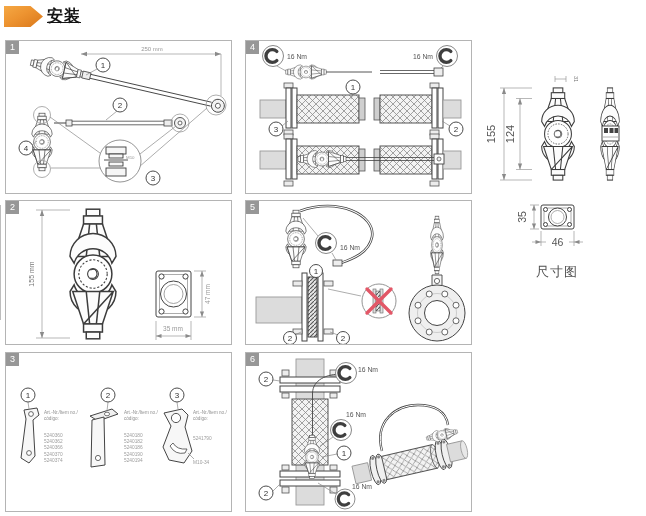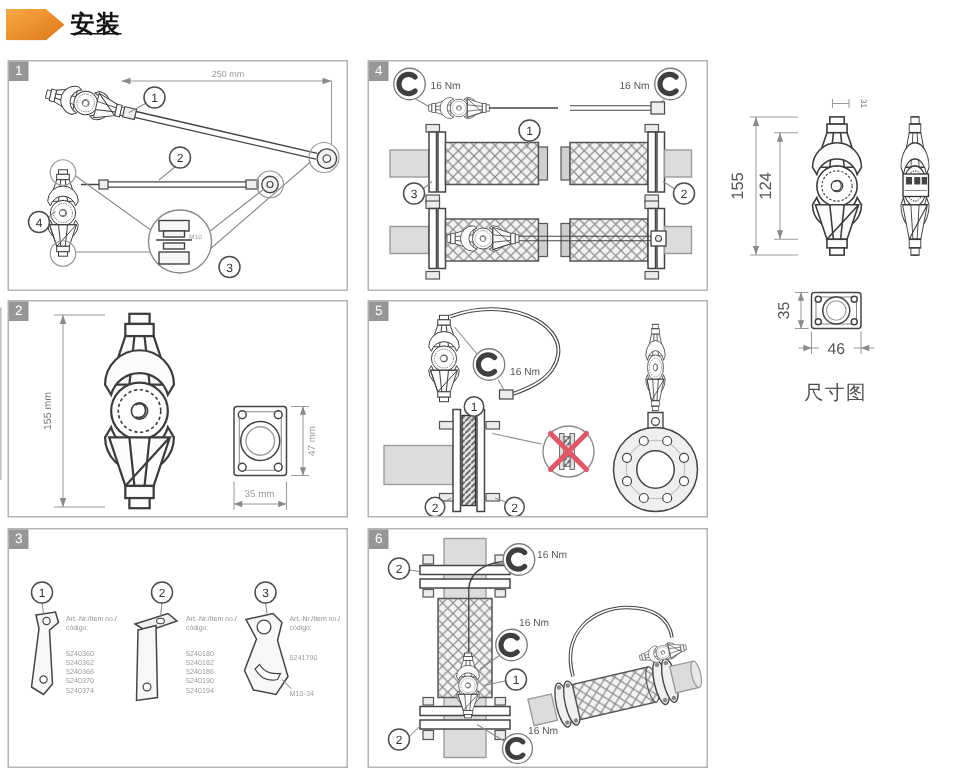--- a/index.html
+++ b/index.html
@@ -4,21 +4,21 @@
 <style>
   html,body{margin:0;padding:0;background:#fff;}
   #root{position:relative;width:646px;height:516px;background:#fff;font-family:"Liberation Sans",sans-serif;overflow:hidden;}
   .hdr-arrow{position:absolute;left:4px;top:6px;width:39px;height:21px;
     background:linear-gradient(150deg,#f5a844 0%,#ed9330 45%,#d9771a 100%);
     clip-path:polygon(0 0,68% 0,100% 50%,68% 100%,0 100%);}
   .hdr-title{position:absolute;left:47px;top:6px;font-size:16px;font-weight:700;color:#141414;letter-spacing:1px;text-decoration:underline;}
   .panel{position:absolute;border:1px solid #b4b4b4;background:#fff;box-sizing:border-box;}
   .badge{position:absolute;left:0;top:0;width:13px;height:13px;background:#979797;color:#fff;
     font-size:9px;line-height:13px;text-align:center;z-index:3;}
-  .dimfig{position:absolute;left:482px;top:40px;width:163px;height:250px;text-decoration:underline;}
+  .dimfig{position:absolute;left:482px;top:50px;width:163px;height:250px;text-decoration:underline;}
   .margin-mark{position:absolute;left:0;top:205px;width:1px;height:115px;background:#bdbdbd;}
   svg{display:block;}
   svg text{font-family:"Liberation Sans",sans-serif;}
   .co circle{fill:#fff;stroke:#4c4c4c;stroke-width:1;}
   .co text{font-size:8px;fill:#333;text-anchor:middle;}
   .ld{stroke:#8a8a8a;stroke-width:0.7;fill:none;}
   .dl{stroke:#9a9a9a;stroke-width:0.7;fill:none;}
   .ar{fill:#8a8a8a;stroke:none;}
   .dim{fill:#999;font-size:6px;}
   .dimc{text-anchor:middle;}

